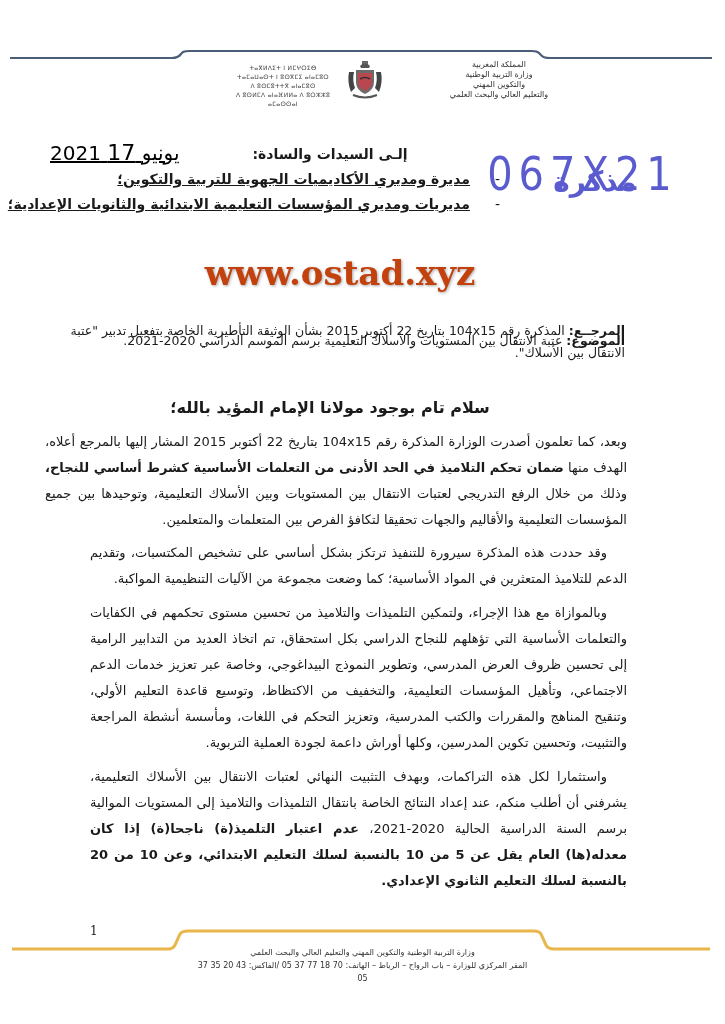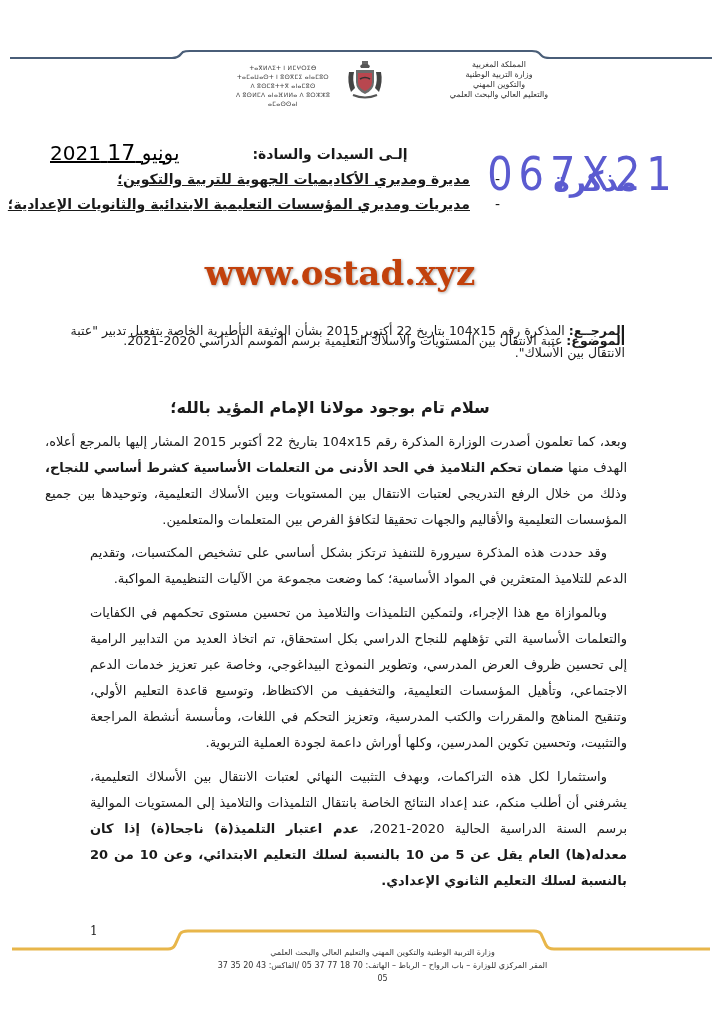--- a/index.html
+++ b/index.html
@@ -52,21 +52,21 @@
     position:absolute; left:95px; width:532px; direction:rtl; text-align:justify; font-size:13px; line-height:26px;
     text-align-last:right;
   }
   .body-p b { font-weight:bold; }
   .salutation {
     position:absolute; left:160px; width:340px; top:398px; direction:rtl; text-align:center; font-weight:bold; font-size:16px;
   }
   .page-num { position:absolute; left:90px; top:924px; font-size:12px; font-family:"DejaVu Serif", serif; }
   .footer {
     position:absolute; left:195px; top:946px; width:335px; direction:rtl; text-align:center;
-    font-size:8px; line-height:13px; color:#333;margin-left:20px;
+    font-size:8px; line-height:13px; color:#333;
   }
 </style>
 </head>
 <body>
 
 <svg class="border" width="725" height="70">
   <path d="M10 58 L172 58 Q178 58 181 54 L183 52 Q185 51 190 51 L532 51 Q537 51 539 53 L542 56 Q544 58 550 58 L712 58" fill="none" stroke="#4a5e78" stroke-width="2.2"></path>
 </svg>
 
 <div class="header-tif">

